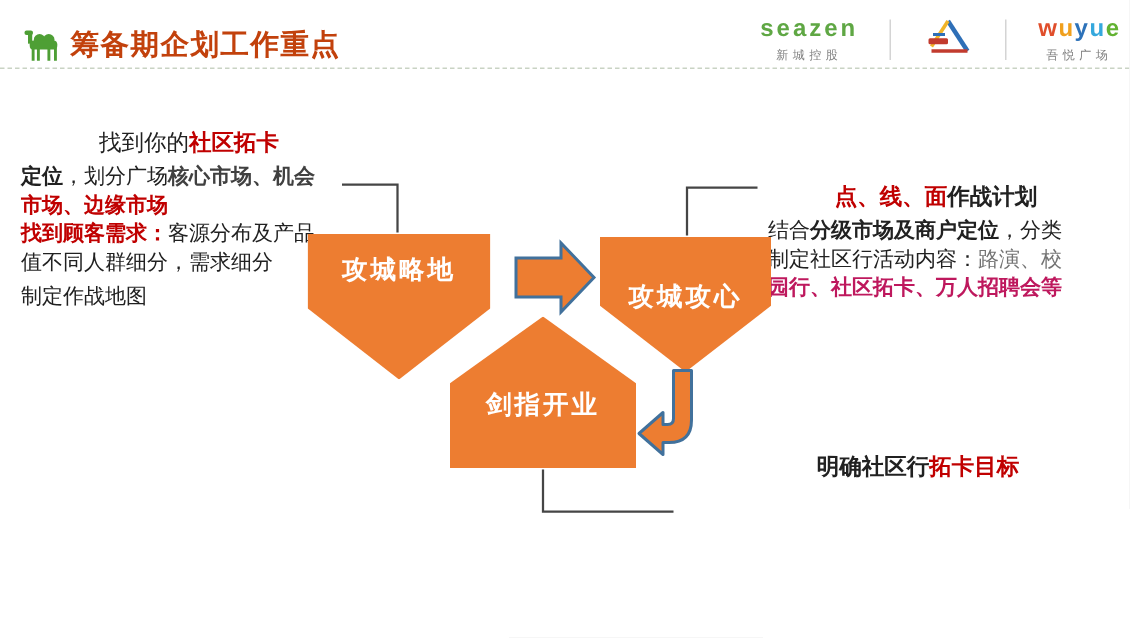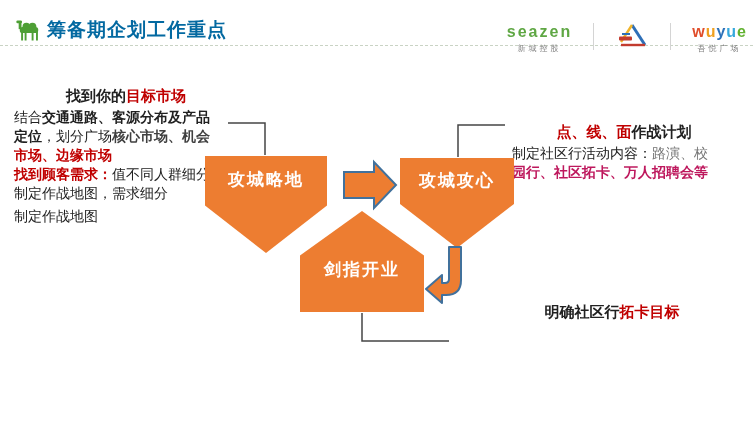--- a/index.html
+++ b/index.html
@@ -4,30 +4,30 @@
 <style>
   * { margin:0; padding:0; box-sizing:border-box; }
   body { background:#e8e8e8; font-family:"Liberation Sans","DejaVu Sans",sans-serif; }
   .slide {
     position:relative; width:753px; height:425px; background:#ffffff;
     overflow:hidden; margin:0 auto;
   }
   
   .slide-title {
     position:absolute; left:47px; top:17px;
-    font-size:19px; font-weight:bold; color:#0369a1; letter-spacing:1px;
+    font-size:19px; font-weight:bold; color:#c2410c; letter-spacing:1px;
   }
   .camel { position:absolute; left:15px; top:18px; }
   .header-rule {
     position:absolute; left:0; top:45px; width:753px; height:0;
     border-top:1px dashed #c9d3c4;
   }
   .logos {
     position:absolute; right:6px; top:11px; display:flex;
-    gap:21px;margin-top:12px;
+    align-items:center; gap:21px;
   }
   .logo-col { text-align:center; }
   .seazen-word { font-size:16px; color:#5FA744; letter-spacing:2px; font-weight:bold; line-height:18px; }
   .wuyue-word .rline { font-size:16px; letter-spacing:1px; line-height:18px; }
   .logo-sub { font-size:8px; color:#808080; letter-spacing:3px; margin-top:2px; }
   .logo-div { width:1px; height:27px; background:#d4d4d4; }
   .tri-logo { width:34px; height:30px; position:relative; }
   
   .tblock { position:absolute; color:#212121; }
   .tblock .rline { white-space:nowrap; }
@@ -44,21 +44,21 @@
   .pent { position:absolute; background:#ED7D31; }
   .pent-down { clip-path:polygon(0 0,100% 0,100% 51%,50% 100%,0 51%); }
   .pent-up   { clip-path:polygon(50% 0,100% 44%,100% 100%,0 100%,0 44%); }
   .pent .plabel {
     display:block; text-align:center; color:#ffffff; font-weight:bold;
     font-size:17px; letter-spacing:2px; white-space:nowrap;
   }
   .shape-1 { left:205px; top:156px; width:122px; height:97px; }
   .shape-1 .plabel { padding-top:12px; }
   .shape-2 { left:400px; top:158px; width:114px; height:90px; }
-  .shape-2 .plabel { padding-top:11px; }
+  .shape-2 .plabel { padding-top:28px; }
   .shape-3 { left:300px; top:211px; width:124px; height:101px; }
   .shape-3 .plabel { padding-top:47px; }
   .overlay { position:absolute; left:0; top:0; pointer-events:none; }
 </style>
 </head>
 <body>
 
 <div class="slide">
 
   <svg class="camel" width="28" height="24" viewBox="0 0 32 26">
@@ -96,41 +96,41 @@
     <div class="logo-col">
       <div class="wuyue-word">
           <div class="rline"><span style="font-weight: 700; color: rgb(224, 78, 43);">w</span><span style="font-weight: 700; color: rgb(240, 160, 30);">u</span><span style="font-weight: 700; color: rgb(45, 114, 185);">y</span><span style="font-weight: 700; color: rgb(53, 168, 221);">u</span><span style="font-weight: 700; color: rgb(98, 178, 49);">e</span></div>
         </div>
       <div class="logo-sub">吾悦广场</div>
     </div>
   </div>
 
   <div class="tblock tb-left">
     <div class="btitle">
-        <div class="rline"><span style="font-weight: 700; text-align: right;">找到你的</span><span style="font-weight: 700; color: rgb(192, 0, 0);">目标市场</span></div>
+        <div class="rline"><span style="font-weight: 400; text-align: right;">找到你的</span><span style="font-weight: 700; color: rgb(192, 0, 0);">社区拓卡</span></div>
       </div>
     <div>
-        <div class="rline"><span>结合</span><span style="font-weight: 700;">交通通路、客源分布及产品</span></div>
         <div class="rline"><span style="font-weight: 700;">定位</span><span>，划分广场</span><span style="font-weight: 700; color: #404040;">核心市场、机会</span></div>
         <div class="rline"><span style="font-weight: 700; color: rgb(192, 0, 0);">市场、边缘市场</span></div>
       </div>
     <div>
-        <div class="rline"><span style="font-weight: 700; color: rgb(192, 0, 0);">找到顾客需求：</span><span>值不同人群细分</span></div>
-        <div class="rline"><span>制定作战地图，需求细分</span></div>
+        <div class="rline"><span style="font-weight: 700; color: rgb(192, 0, 0);">找到顾客需求：</span><span>客源分布及产品</span></div>
+        <div class="rline"><span>值不同人群细分，需求细分</span></div>
       </div>
     <div class="mt4">
         <div class="rline"><span>制定作战地图</span></div>
       </div>
   </div>
 
   <div class="tblock tb-right">
     <div class="btitle">
         <div class="rline"><span style="font-weight: 700; color: rgb(192, 0, 0);">点、线、面</span><span style="font-weight: 700;">作战计划</span></div>
       </div>
     <div>
+        <div class="rline"><span>结合</span><span style="font-weight: 700;">分级市场及商户定位</span><span>，分类</span></div>
         <div class="rline"><span>制定社区行活动内容：</span><span style="font-weight: 400; color: #737373;">路演、校</span></div>
         <div class="rline"><span style="font-weight: 700; color: #be185d;">园行、社区拓卡、万人招聘会等</span></div>
       </div>
   </div>
 
   <div class="tblock tb-bottom">
     <div class="btitle">
         <div class="rline"><span style="font-weight: 700;">明确社区行</span><span style="font-weight: 700; color: rgb(192, 0, 0);">拓卡目标</span></div>
       </div>
   </div>

